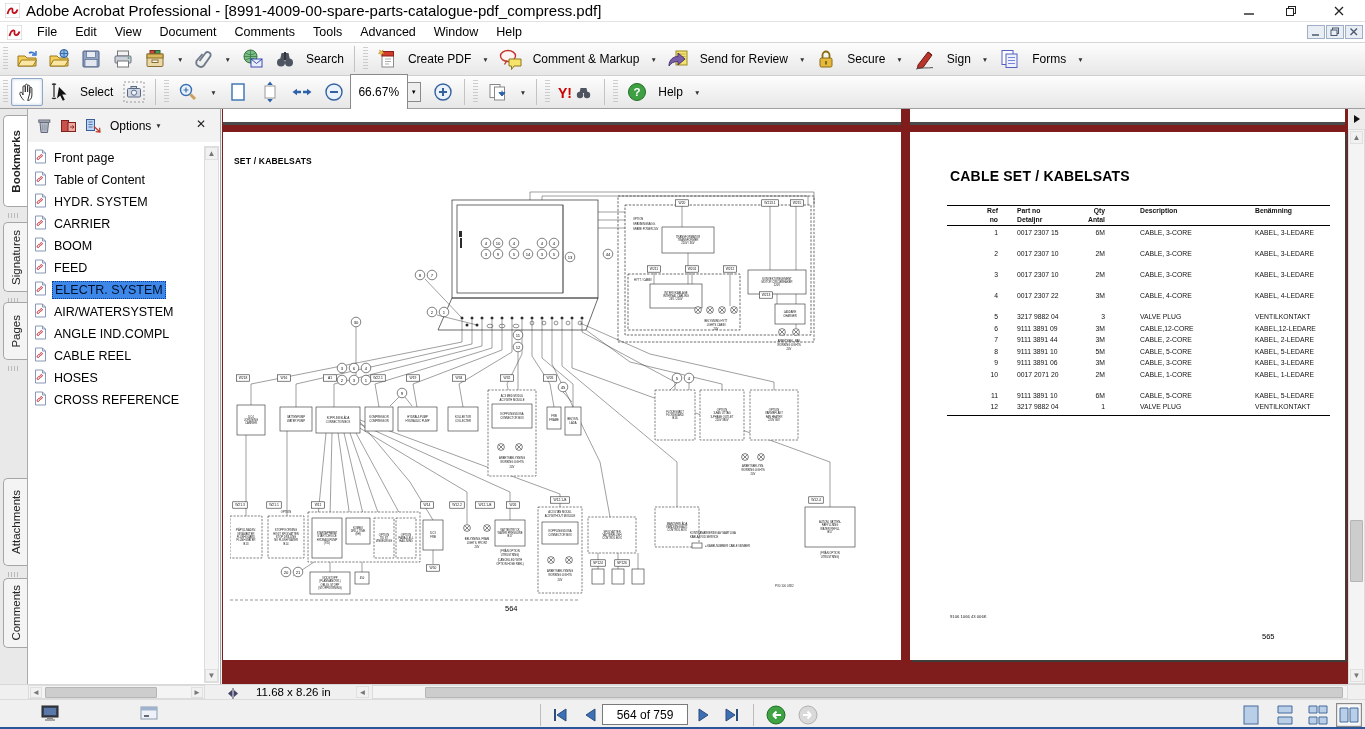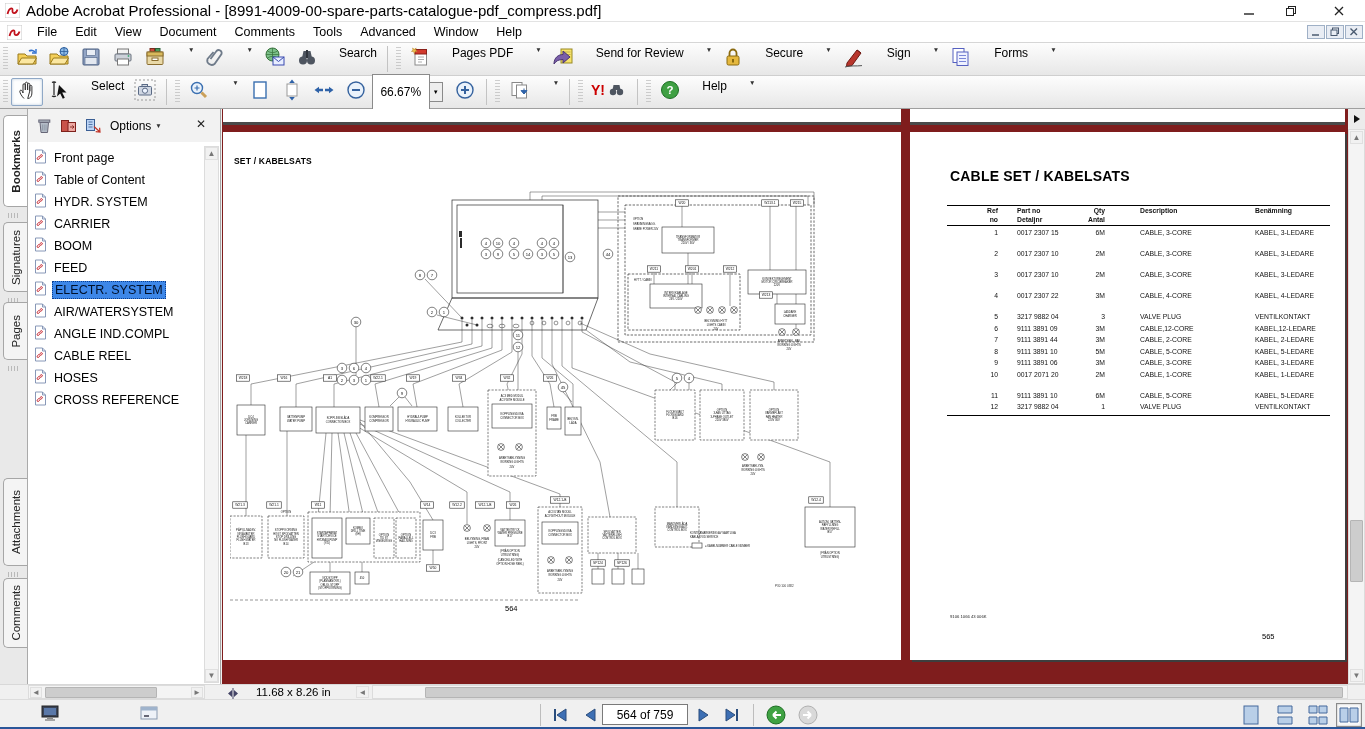--- a/index.html
+++ b/index.html
@@ -15,21 +15,21 @@
   #menubar{left:0;top:22px;width:1365px;height:21px;background:#fff;border-bottom:1px solid #d6d6d6;display:flex;align-items:center}
   #menu-items{display:flex;margin-left:28px}
   .menu-item{font-size:12.5px;padding:14px 9px;cursor:default}
   .mdi{position:absolute;top:3px;width:18px;height:14px;background:#e9edf4;border:1px solid #9fb0c6;display:flex;align-items:center;justify-content:center}
   
   .toolbar{left:0;width:1365px;background:linear-gradient(#fdfdfd,#e7e7e7);display:flex;align-items:center}
   #toolbar1{top:43px;height:33px;border-bottom:1px solid #cfcfcf}
   #toolbar2{top:76px;height:33px;border-bottom:1px solid #9f9f9f}
   .grip{width:5px;height:24px;margin:0 3px;background:repeating-linear-gradient(#bbb,#bbb 1px,transparent 1px,transparent 3px);opacity:.7}
   .tsep{width:1px;height:26px;background:#c3c3c3;margin:0 5px}
-  .tbtn{display:flex;align-items:flex-start;gap:21px;height:28px;padding:0 4px;border:1px solid transparent;border-radius:2px;cursor:default}
+  .tbtn{display:flex;align-items:center;gap:10px;height:28px;padding:0 4px;border:1px solid transparent;border-radius:2px;cursor:default}
   .tbtn.pressed{background:#fdfefe;border:1px solid #8fa8c6;box-shadow:inset 0 0 3px #bcd}
   .tlabel{font-size:12px;white-space:nowrap}
   .darr{font-size:6.5px;color:#333;margin-left:1px}
   .ticon svg{display:block}
   #zoombox{width:58px;height:36px;background:#fff;border:1px solid #8a8a8a;font-size:12px;display:flex;align-items:center;justify-content:center}
   #zoomdrop{width:13px;height:20px;border:1px solid #8a8a8a;border-left:none;background:#eee;display:flex;align-items:center;justify-content:center;font-size:6px}
   
   #tabstrip{left:0;top:109px;width:28px;height:575px;background:#e9e9e9;border-right:1px solid #aaa}
   .vtab{position:absolute;left:3px;width:24px;background:#f4f4f4;border:1px solid #a6a6a6;border-right:none;border-radius:5px 0 0 5px;display:flex;align-items:center;justify-content:center;cursor:default}
   .vtab span{writing-mode:vertical-rl;transform:rotate(180deg);font-size:11.5px;color:#222}
@@ -236,21 +236,32 @@
       <div class="grip"></div>
     <div class="tbtn">
         <span class="ticon">
           <svg width="22" height="22">
             <rect x="6" y="3.5" width="11.5" height="15.5" fill="#fff" stroke="#8a8a8a"></rect>
             <rect x="6" y="3.5" width="11.5" height="4.5" fill="#d23a2e" stroke="#8a2019"></rect>
             <path d="M3.5 2 l1.8 1.3 L7.2 2 6.6 4.1 8.2 5.4 6.1 5.6 5.3 7.6 4.5 5.6 2.4 5.4 4 4.1z" fill="#eec04a" stroke="#b5802a" stroke-width=".5"></path>
             <path d="M9 11 h6 M9 13.5 h6 M9 16 h4" stroke="#999" stroke-width=".8"></path>
           </svg>
         </span>
-        <span class="tlabel">Pages PDF</span>
+        <span class="tlabel">Create PDF</span>
+        <span class="darr">▼</span>
+      </div>
+    <div class="tbtn">
+        <span class="ticon">
+          <svg width="24" height="22">
+            <ellipse cx="9" cy="8" rx="7.5" ry="5.5" fill="#fdf4f3" stroke="#c1362a" stroke-width="1.4"></ellipse>
+            <path d="M5.5 16.5 L8 12.5" stroke="#c1362a" stroke-width="1.4"></path>
+            <path d="M10 11 h12 v7 h-7 l-2.5 3.5 v-3.5 h-2.5z" fill="#f7e36b" stroke="#8a7a1a"></path>
+          </svg>
+        </span>
+        <span class="tlabel">Comment &amp; Markup</span>
         <span class="darr">▼</span>
       </div>
     <div class="tbtn">
         <span class="ticon">
           <svg width="23" height="22">
             <rect x="9" y="3" width="11" height="14" fill="#f7e36b" stroke="#998a25"></rect>
             <path d="M10.5 6 h8 M10.5 8.5 h8 M10.5 11 h8" stroke="#b0a247" stroke-width=".8"></path>
             <path d="M2 18 c0 -6.5 4.5 -9.5 9 -9.5 V5 l7 6 -7 6 v-3.5 c-4 0 -7 1.2 -9 4.5z" fill="#7a5ea8" stroke="#4a3573"></path>
           </svg>
         </span>

